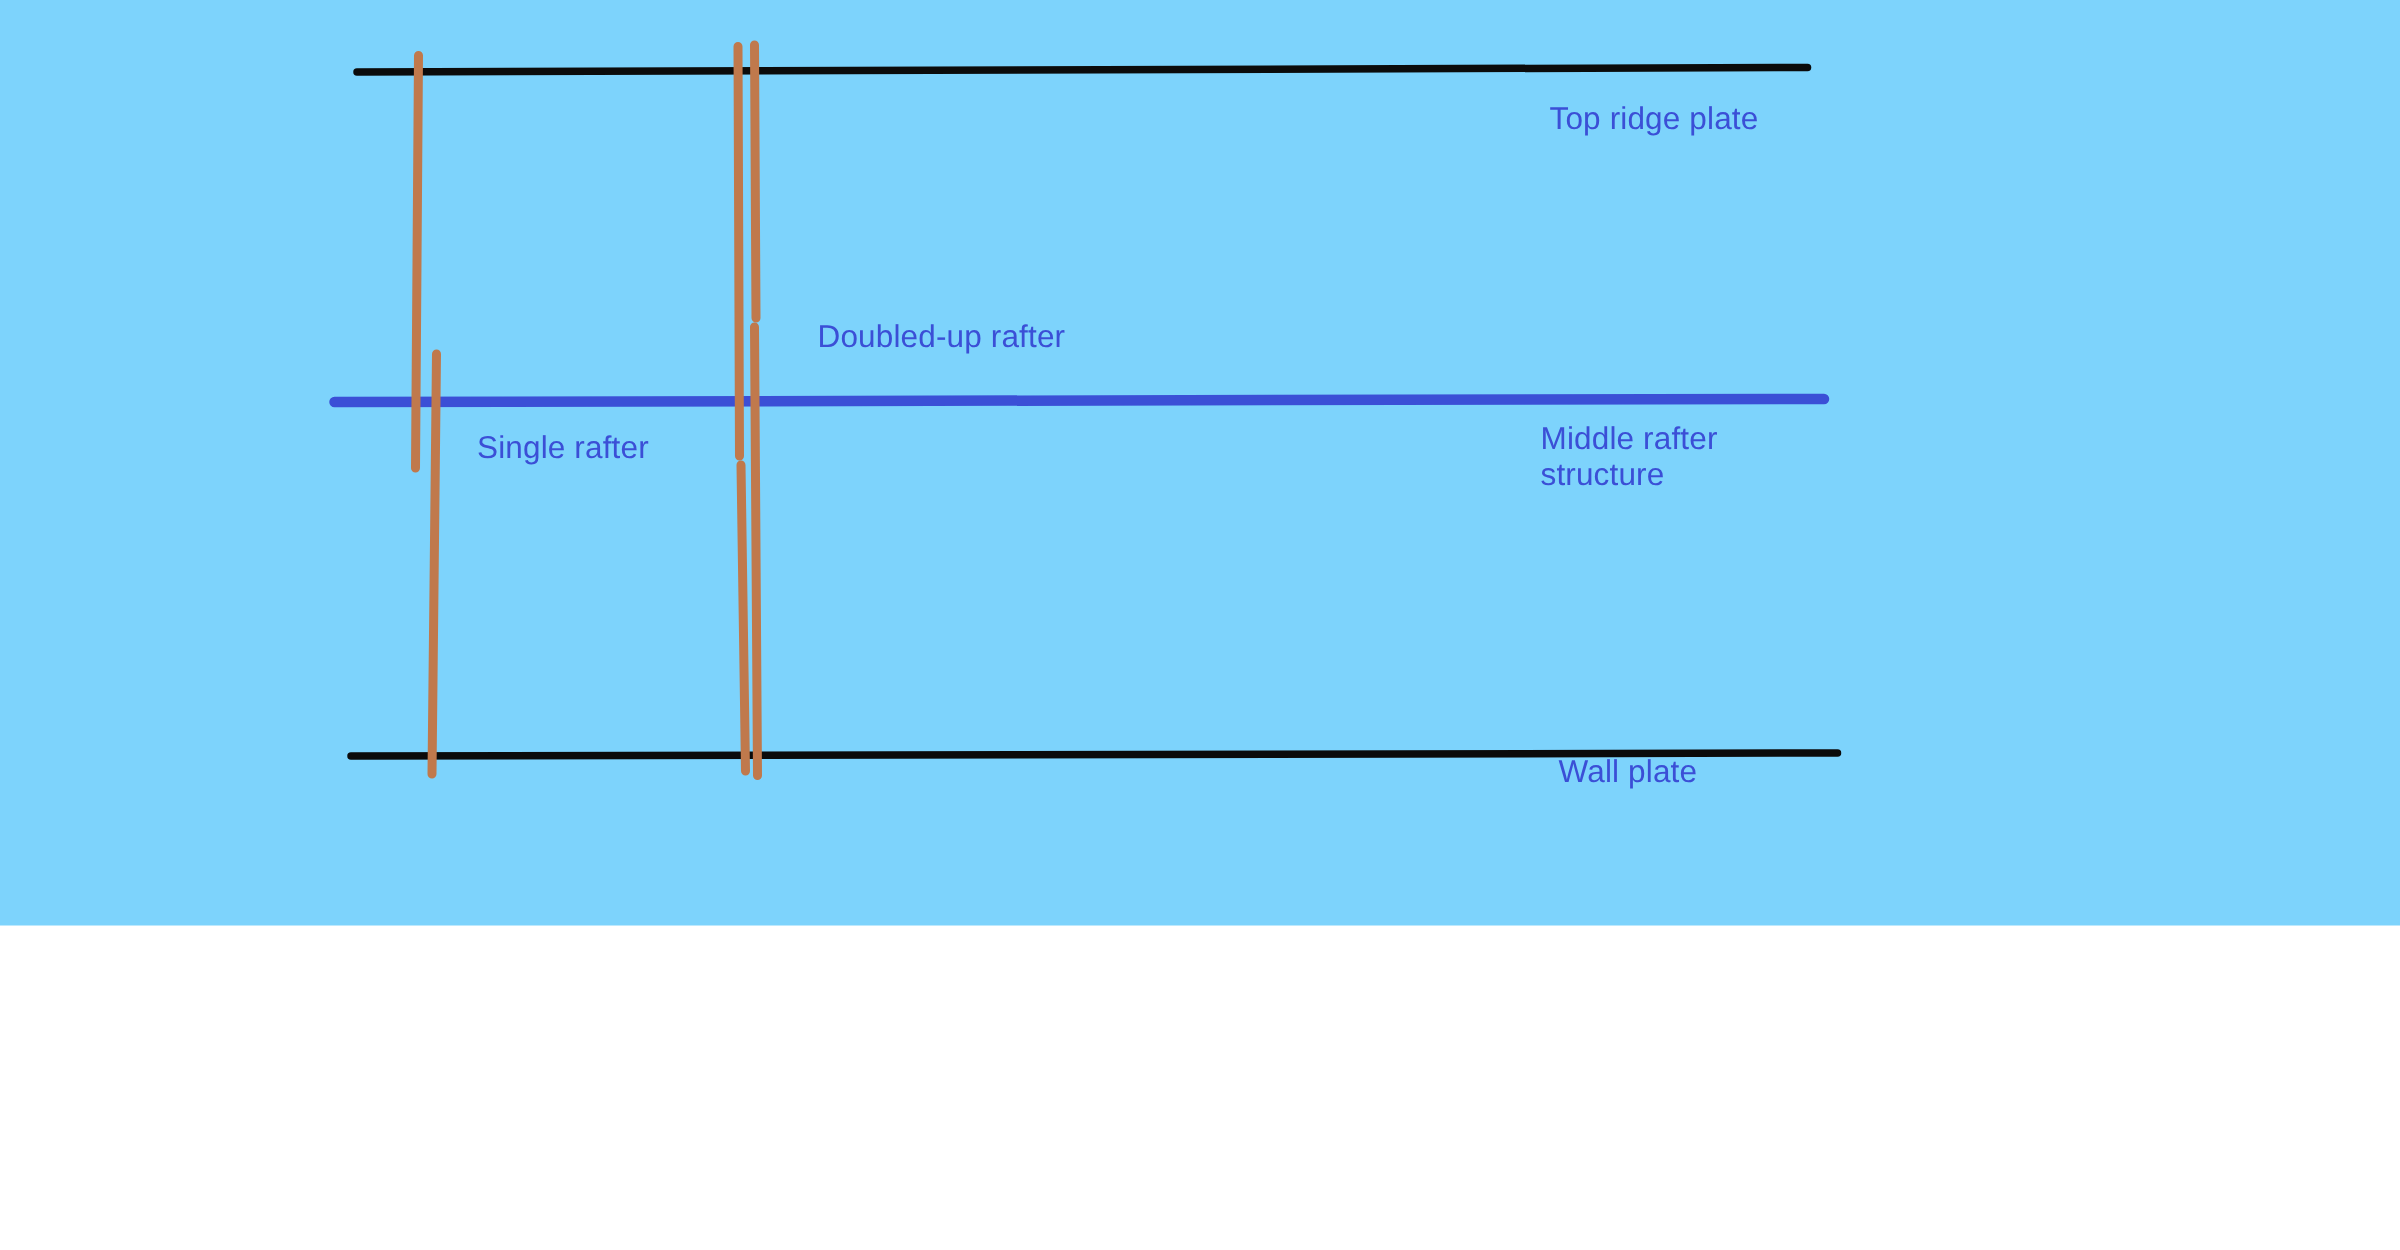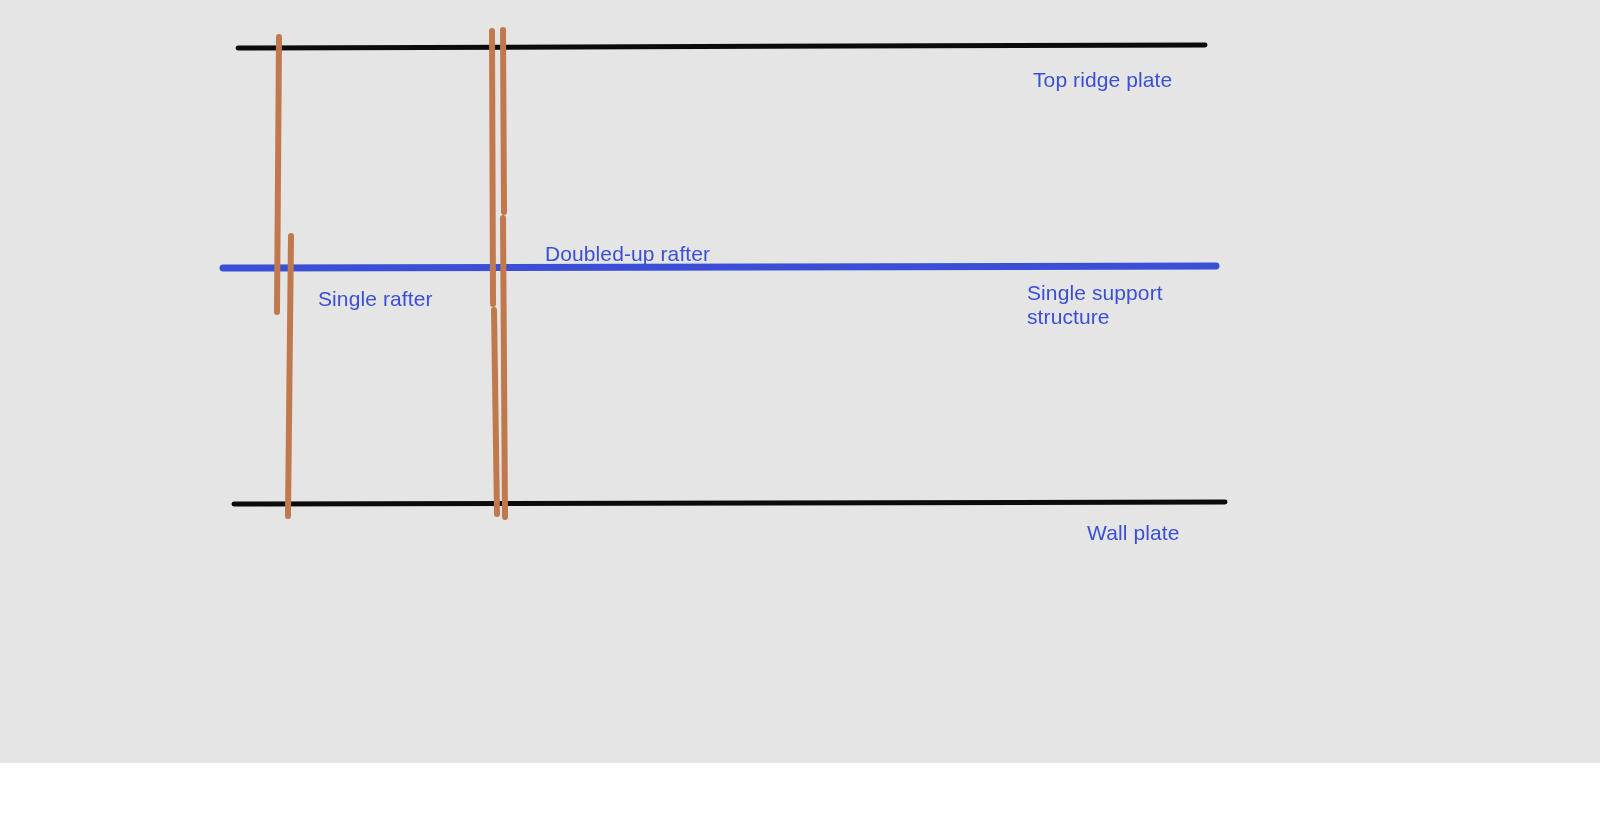--- a/index.html
+++ b/index.html
@@ -10,22 +10,22 @@
   }
   body {
     width: 1600px;
     height: 833px;
     font-family: "Liberation Sans", sans-serif;
     overflow: hidden;
   }
   #diagram-canvas {
     position: relative;
     width: 1600px;
-    height: 763px;
-    background: #e5e5e5;
+    height: 617px;
+    background: #7dd3fc;
   }
   #diagram-svg {
     position: absolute;
     top: 0;
     left: 0;
     width: 1600px;
     height: 833px;
     display: block;
   }
   .annotation-label {
@@ -61,20 +61,20 @@
     <g>
         <line x1="492" y1="31" x2="493" y2="304" stroke="#c0794c" stroke-width="6" stroke-linecap="round"></line>
         <line x1="494" y1="310" x2="497" y2="514" stroke="#c0794c" stroke-width="6" stroke-linecap="round"></line>
         <line x1="503" y1="30" x2="504" y2="212" stroke="#c0794c" stroke-width="6" stroke-linecap="round"></line>
         <line x1="503" y1="218" x2="505" y2="517" stroke="#c0794c" stroke-width="6" stroke-linecap="round"></line>
       </g>
   </svg>
 
   <div>
     <div class="annotation-label" style="left: 1033px; top: 68px; color: rgb(59, 79, 214);">Top ridge plate</div>
-    <div class="annotation-label" style="left: 545px; top: 213px; color: rgb(59, 79, 214); margin-top: 29px;">Doubled-up rafter</div>
-    <div class="annotation-label" style="left: 1027px; top: 281px; color: rgb(59, 79, 214);">Single support
+    <div class="annotation-label" style="left: 545px; top: 213px; color: rgb(59, 79, 214);">Doubled-up rafter</div>
+    <div class="annotation-label" style="left: 1027px; top: 281px; color: rgb(59, 79, 214);">Middle rafter
 structure</div>
     <div class="annotation-label" style="left: 318px; top: 287px; color: rgb(59, 79, 214); text-align: center;">Single rafter</div>
-    <div class="annotation-label" style="left: 1039px; top: 521px; color: rgb(59, 79, 214); margin-left: 48px;">Wall plate</div>
+    <div class="annotation-label" style="left: 1039px; top: 503px; color: rgb(59, 79, 214);">Wall plate</div>
   </div>
 
 </div>
 
 </body></html>

